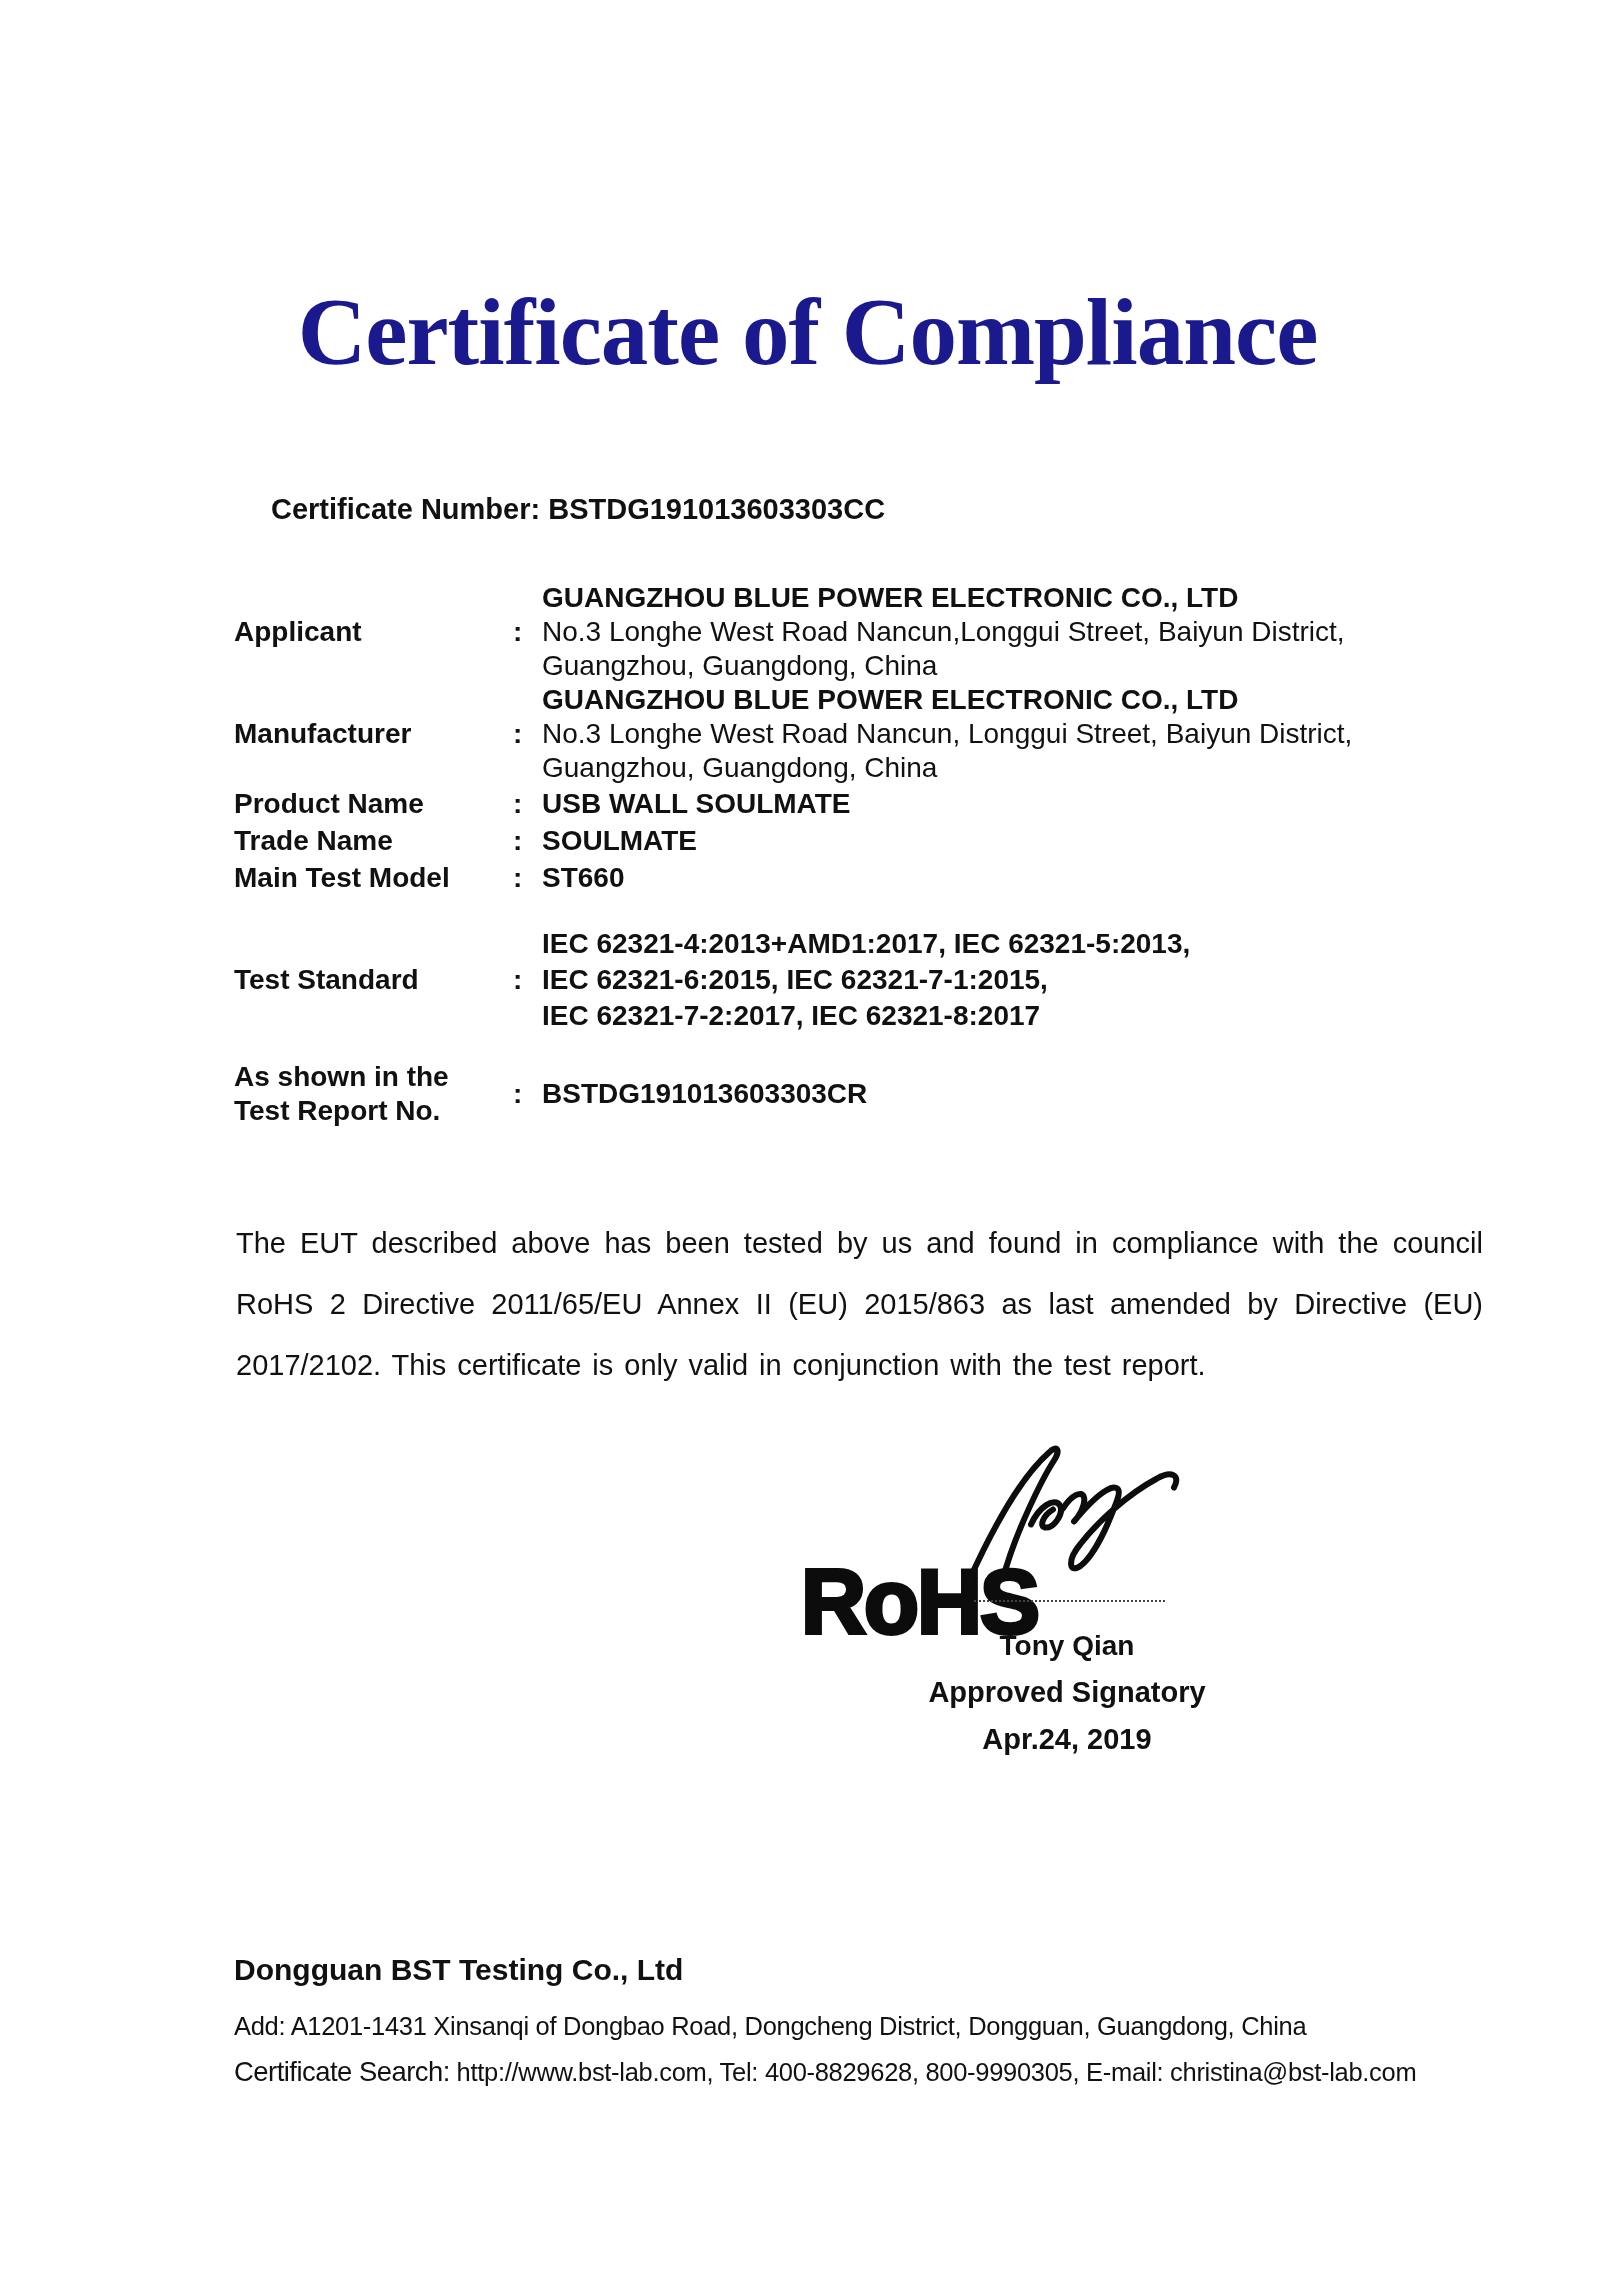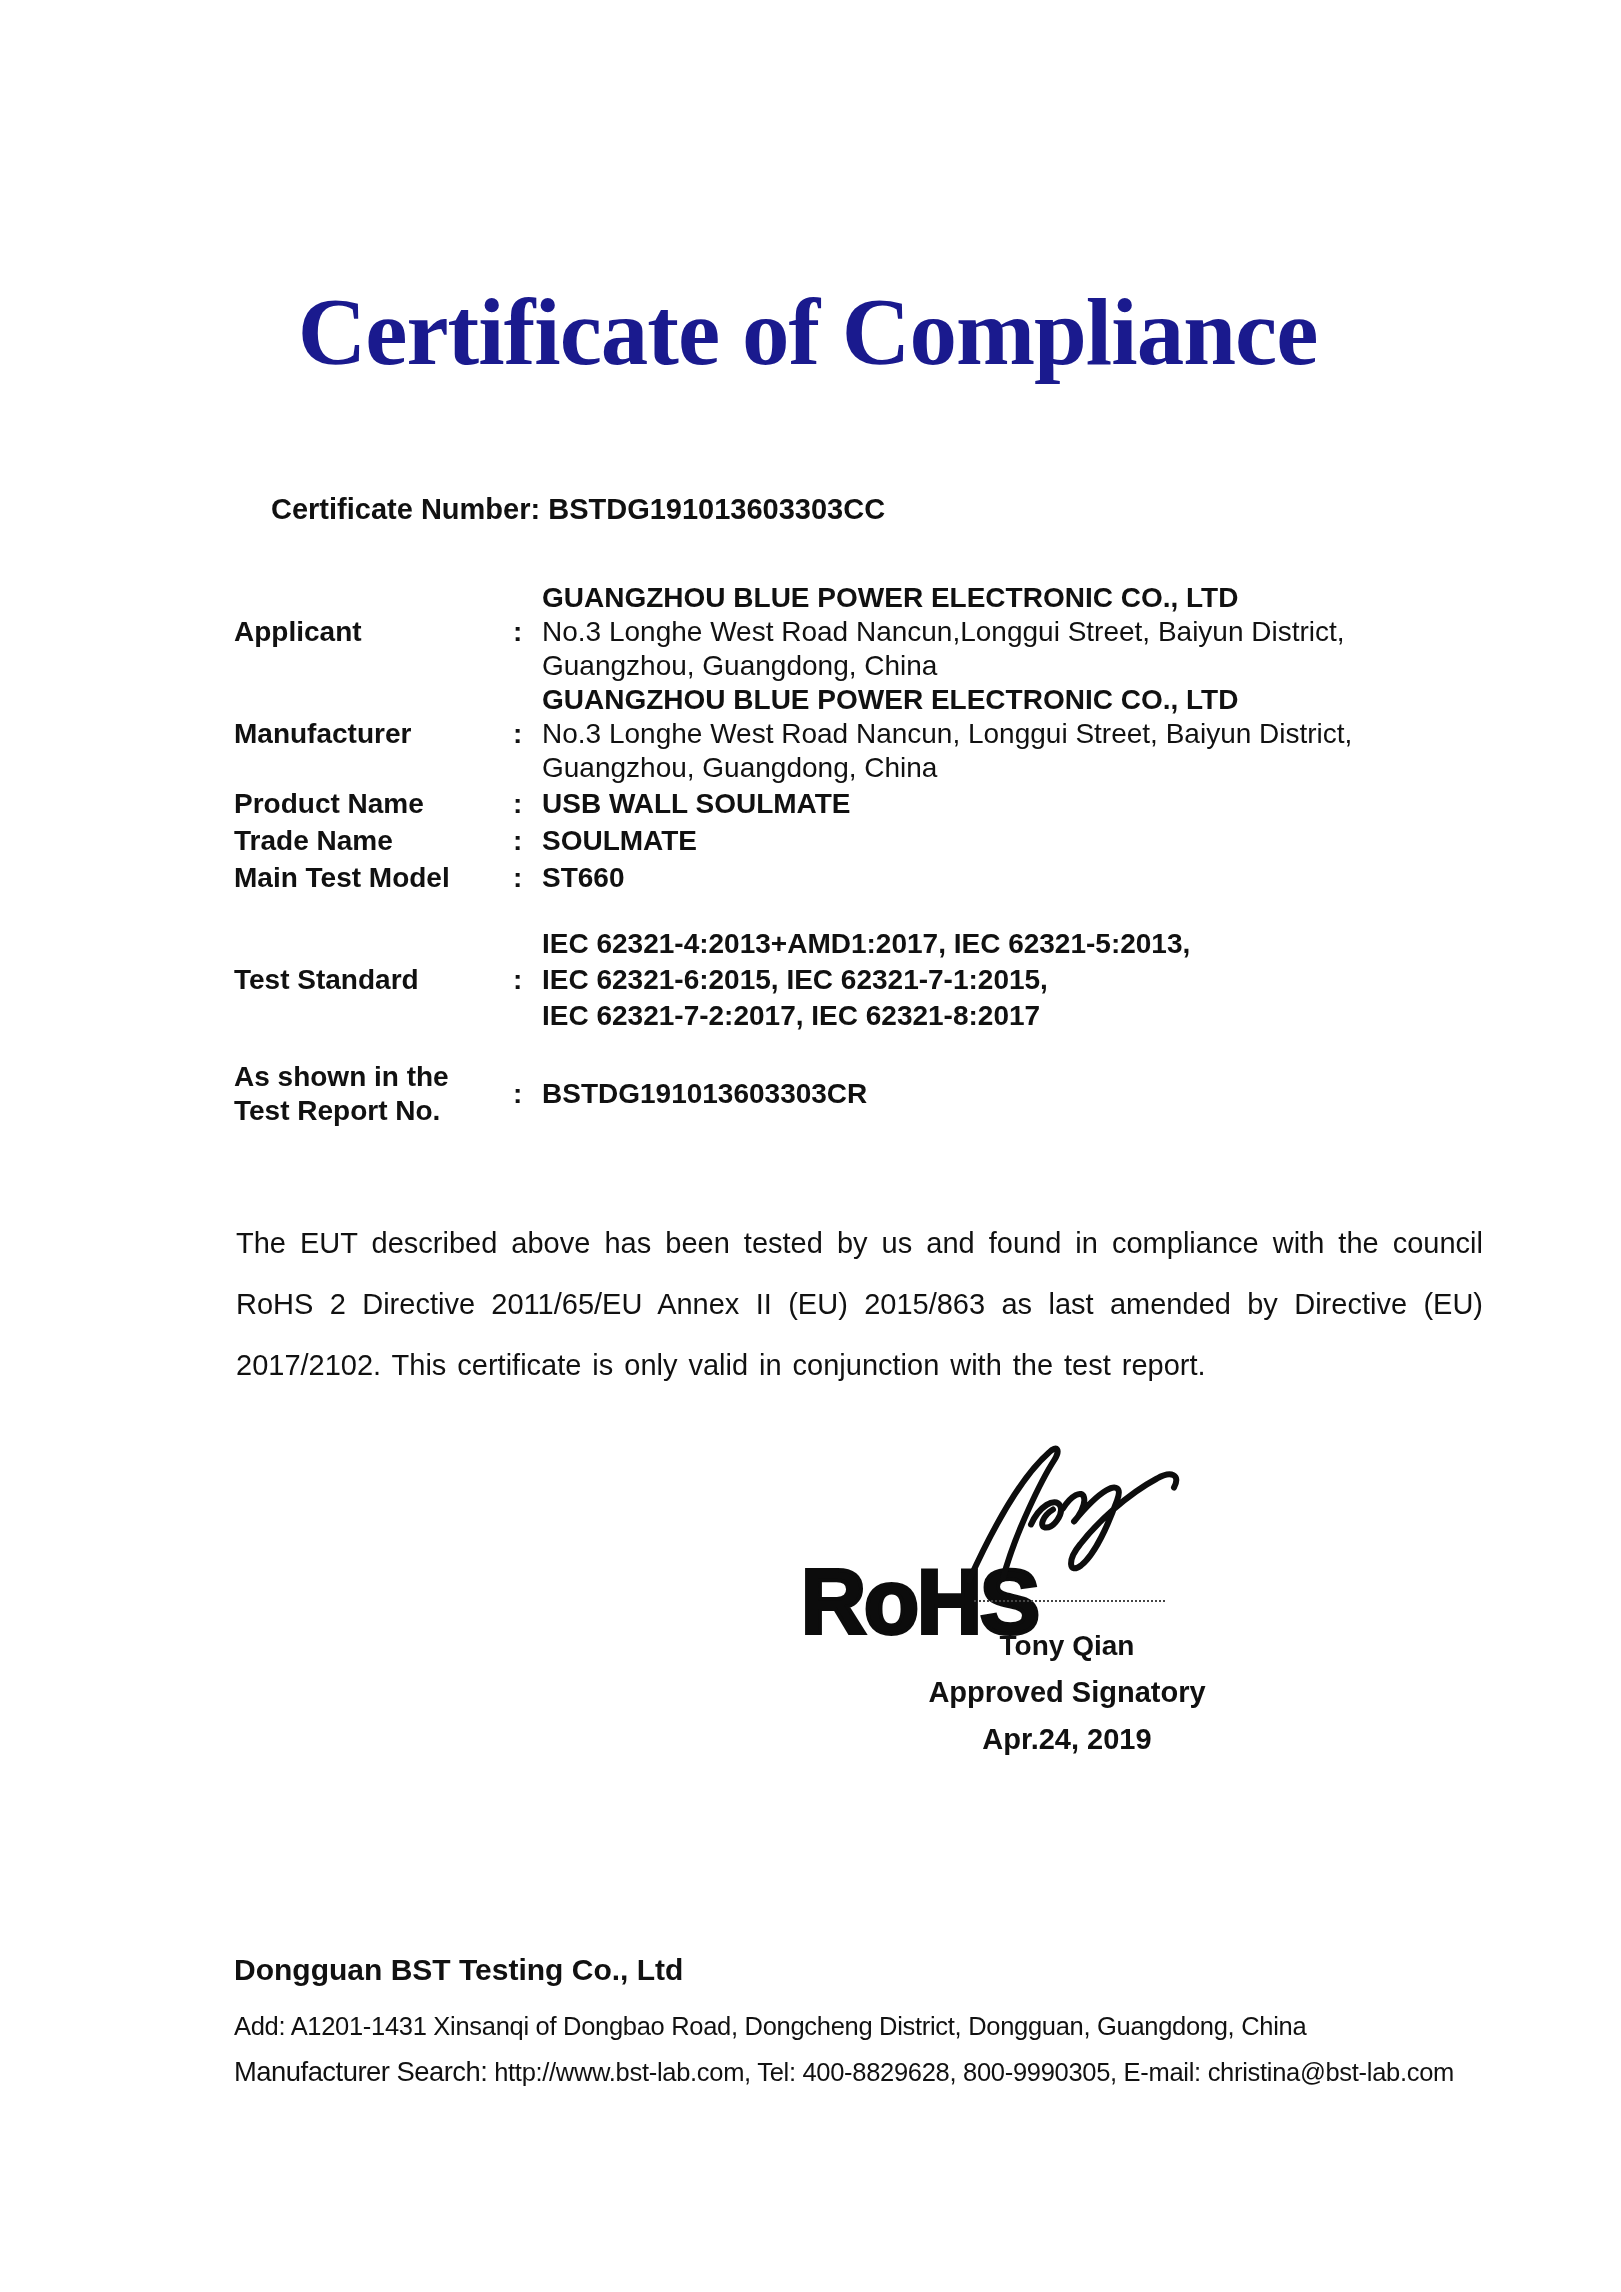--- a/index.html
+++ b/index.html
@@ -250,17 +250,17 @@
 
   <div class="sig-block">
     <div class="sig-name">Tony Qian</div>
     <div class="sig-title">Approved Signatory</div>
     <div class="sig-date">Apr.24, 2019</div>
   </div>
 
   <div class="footer-company">Dongguan BST Testing Co., Ltd</div>
   <div class="footer-address">Add: A1201-1431 Xinsanqi of Dongbao Road, Dongcheng District, Dongguan, Guangdong, China</div>
   <div class="footer-search">
-    <span class="search-lbl">Manufacturer Search:</span><span> http://www.bst-lab.com, Tel: 400-8829628, 800-9990305, E-mail: christina@bst-lab.com</span>
+    <span class="search-lbl">Certificate Search:</span><span> http://www.bst-lab.com, Tel: 400-8829628, 800-9990305, E-mail: christina@bst-lab.com</span>
   </div>
 
 </div>
 
 
 </body></html>

